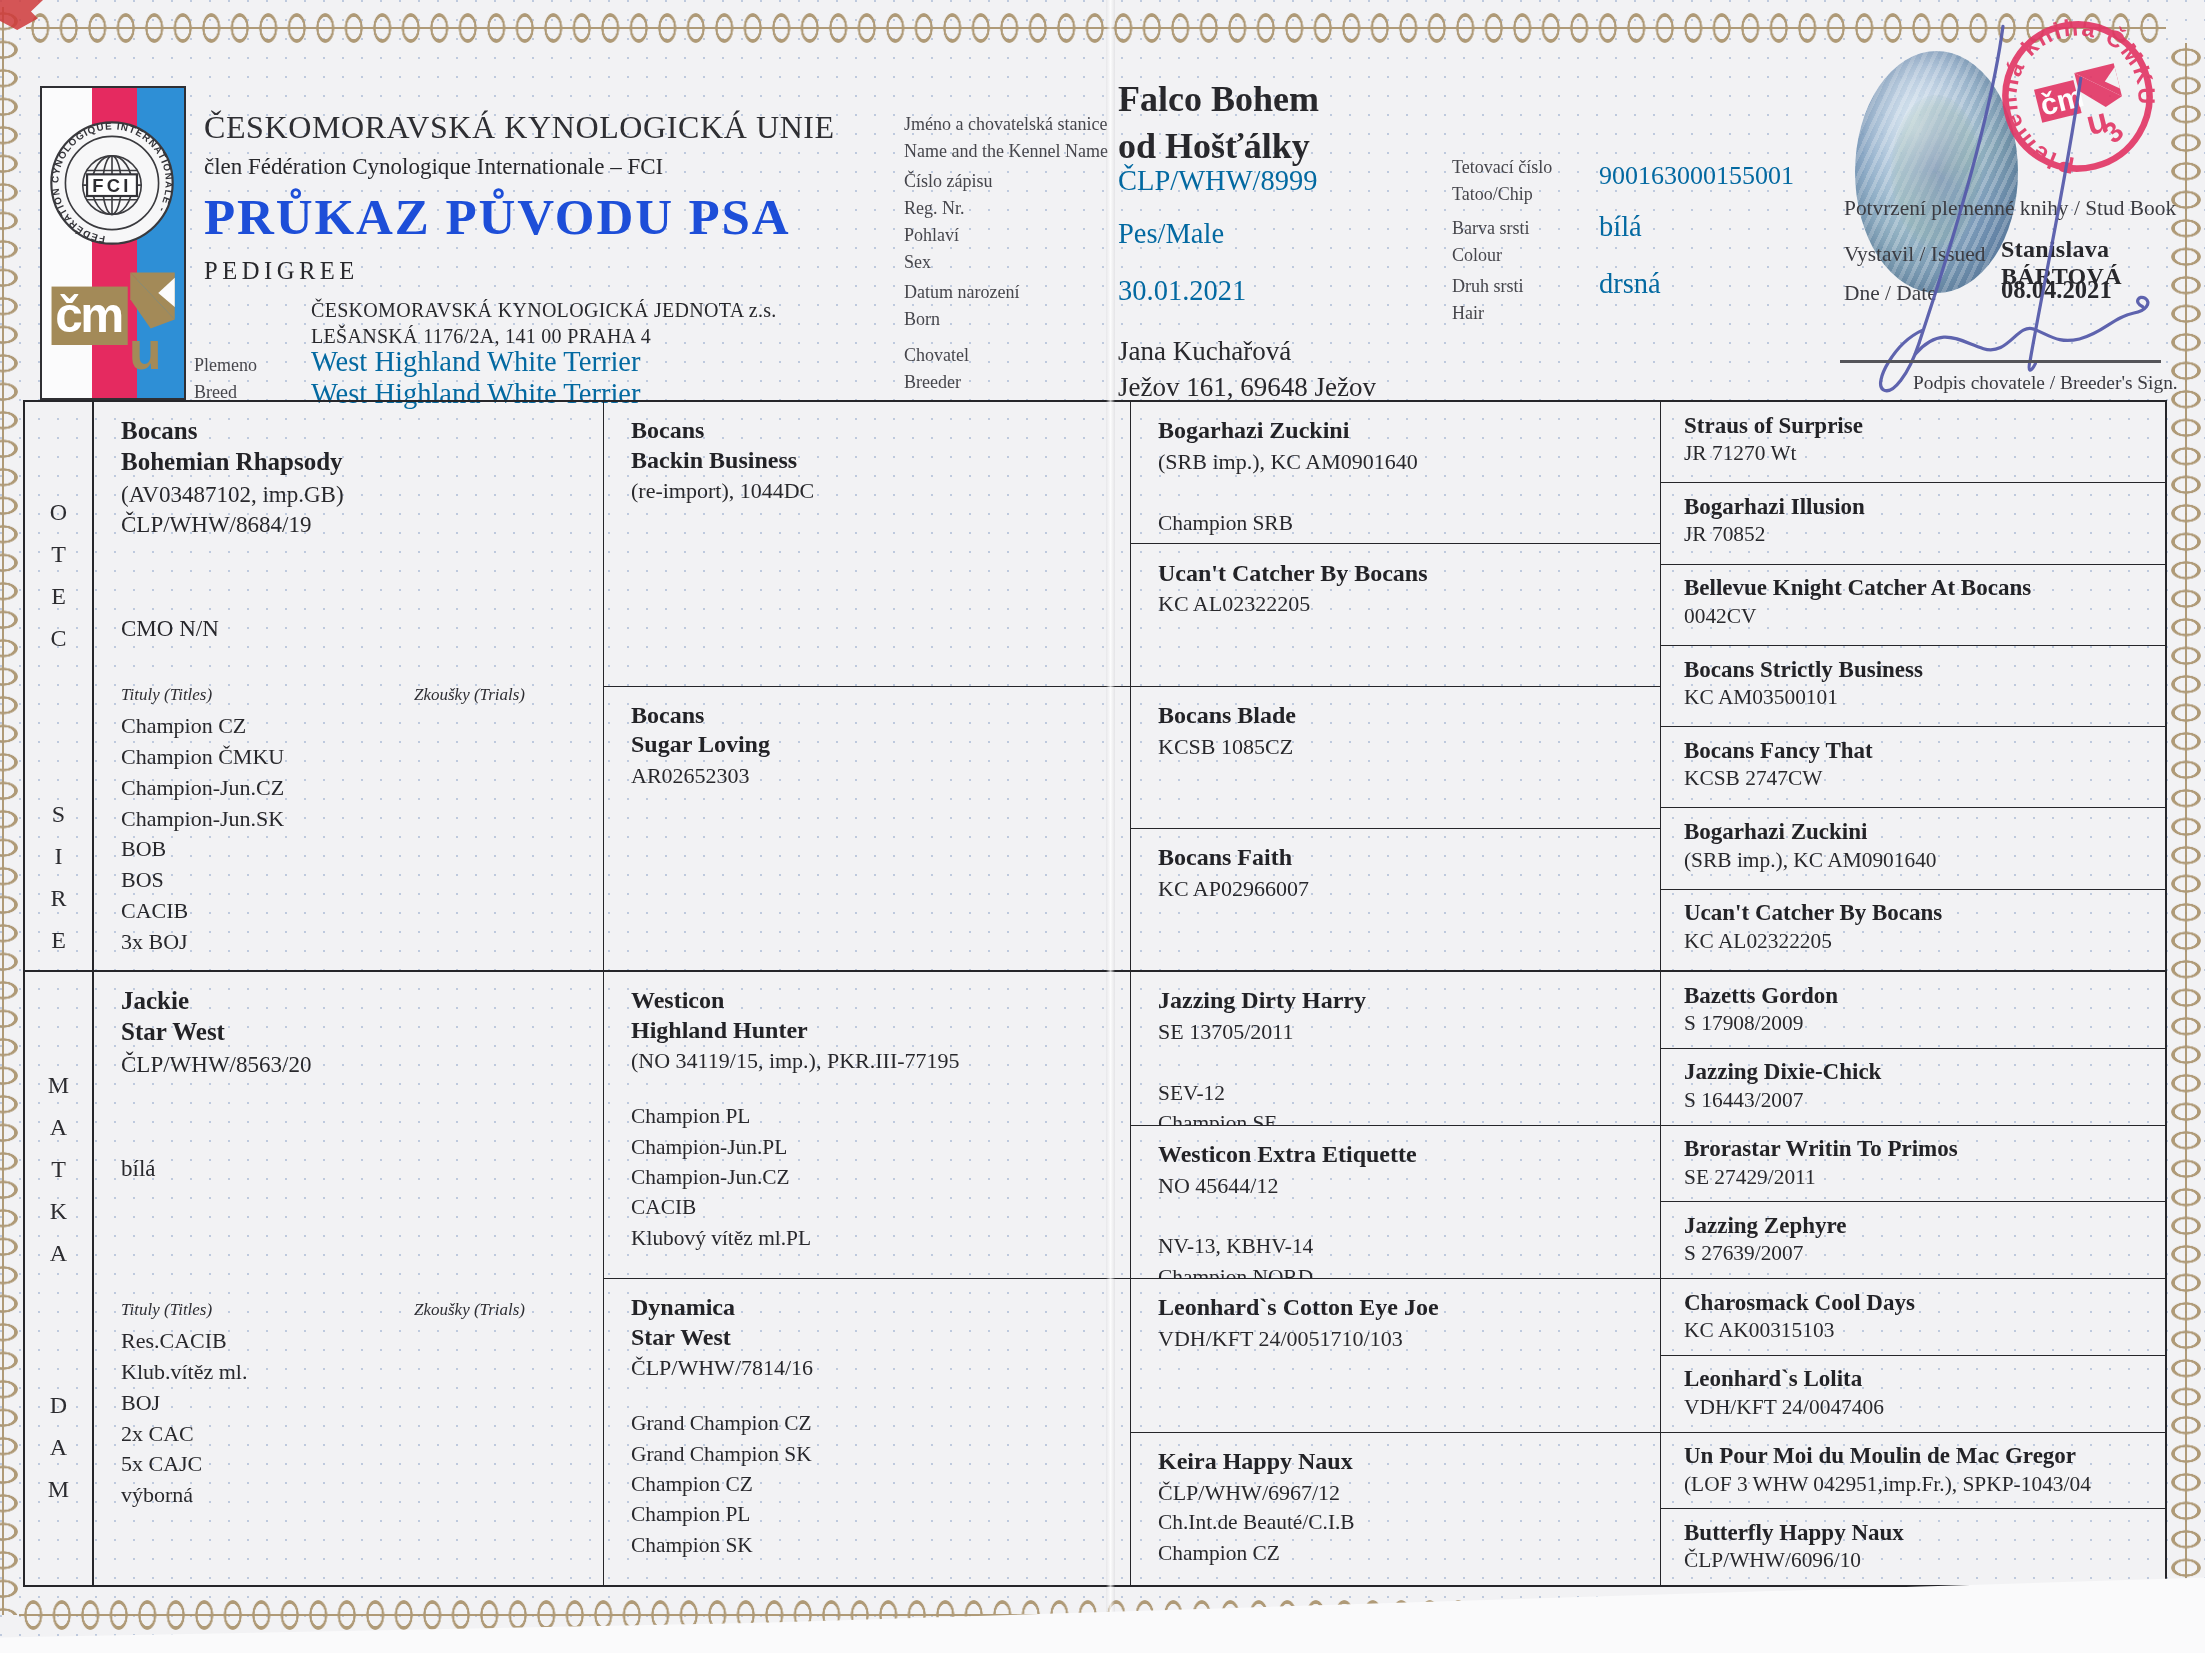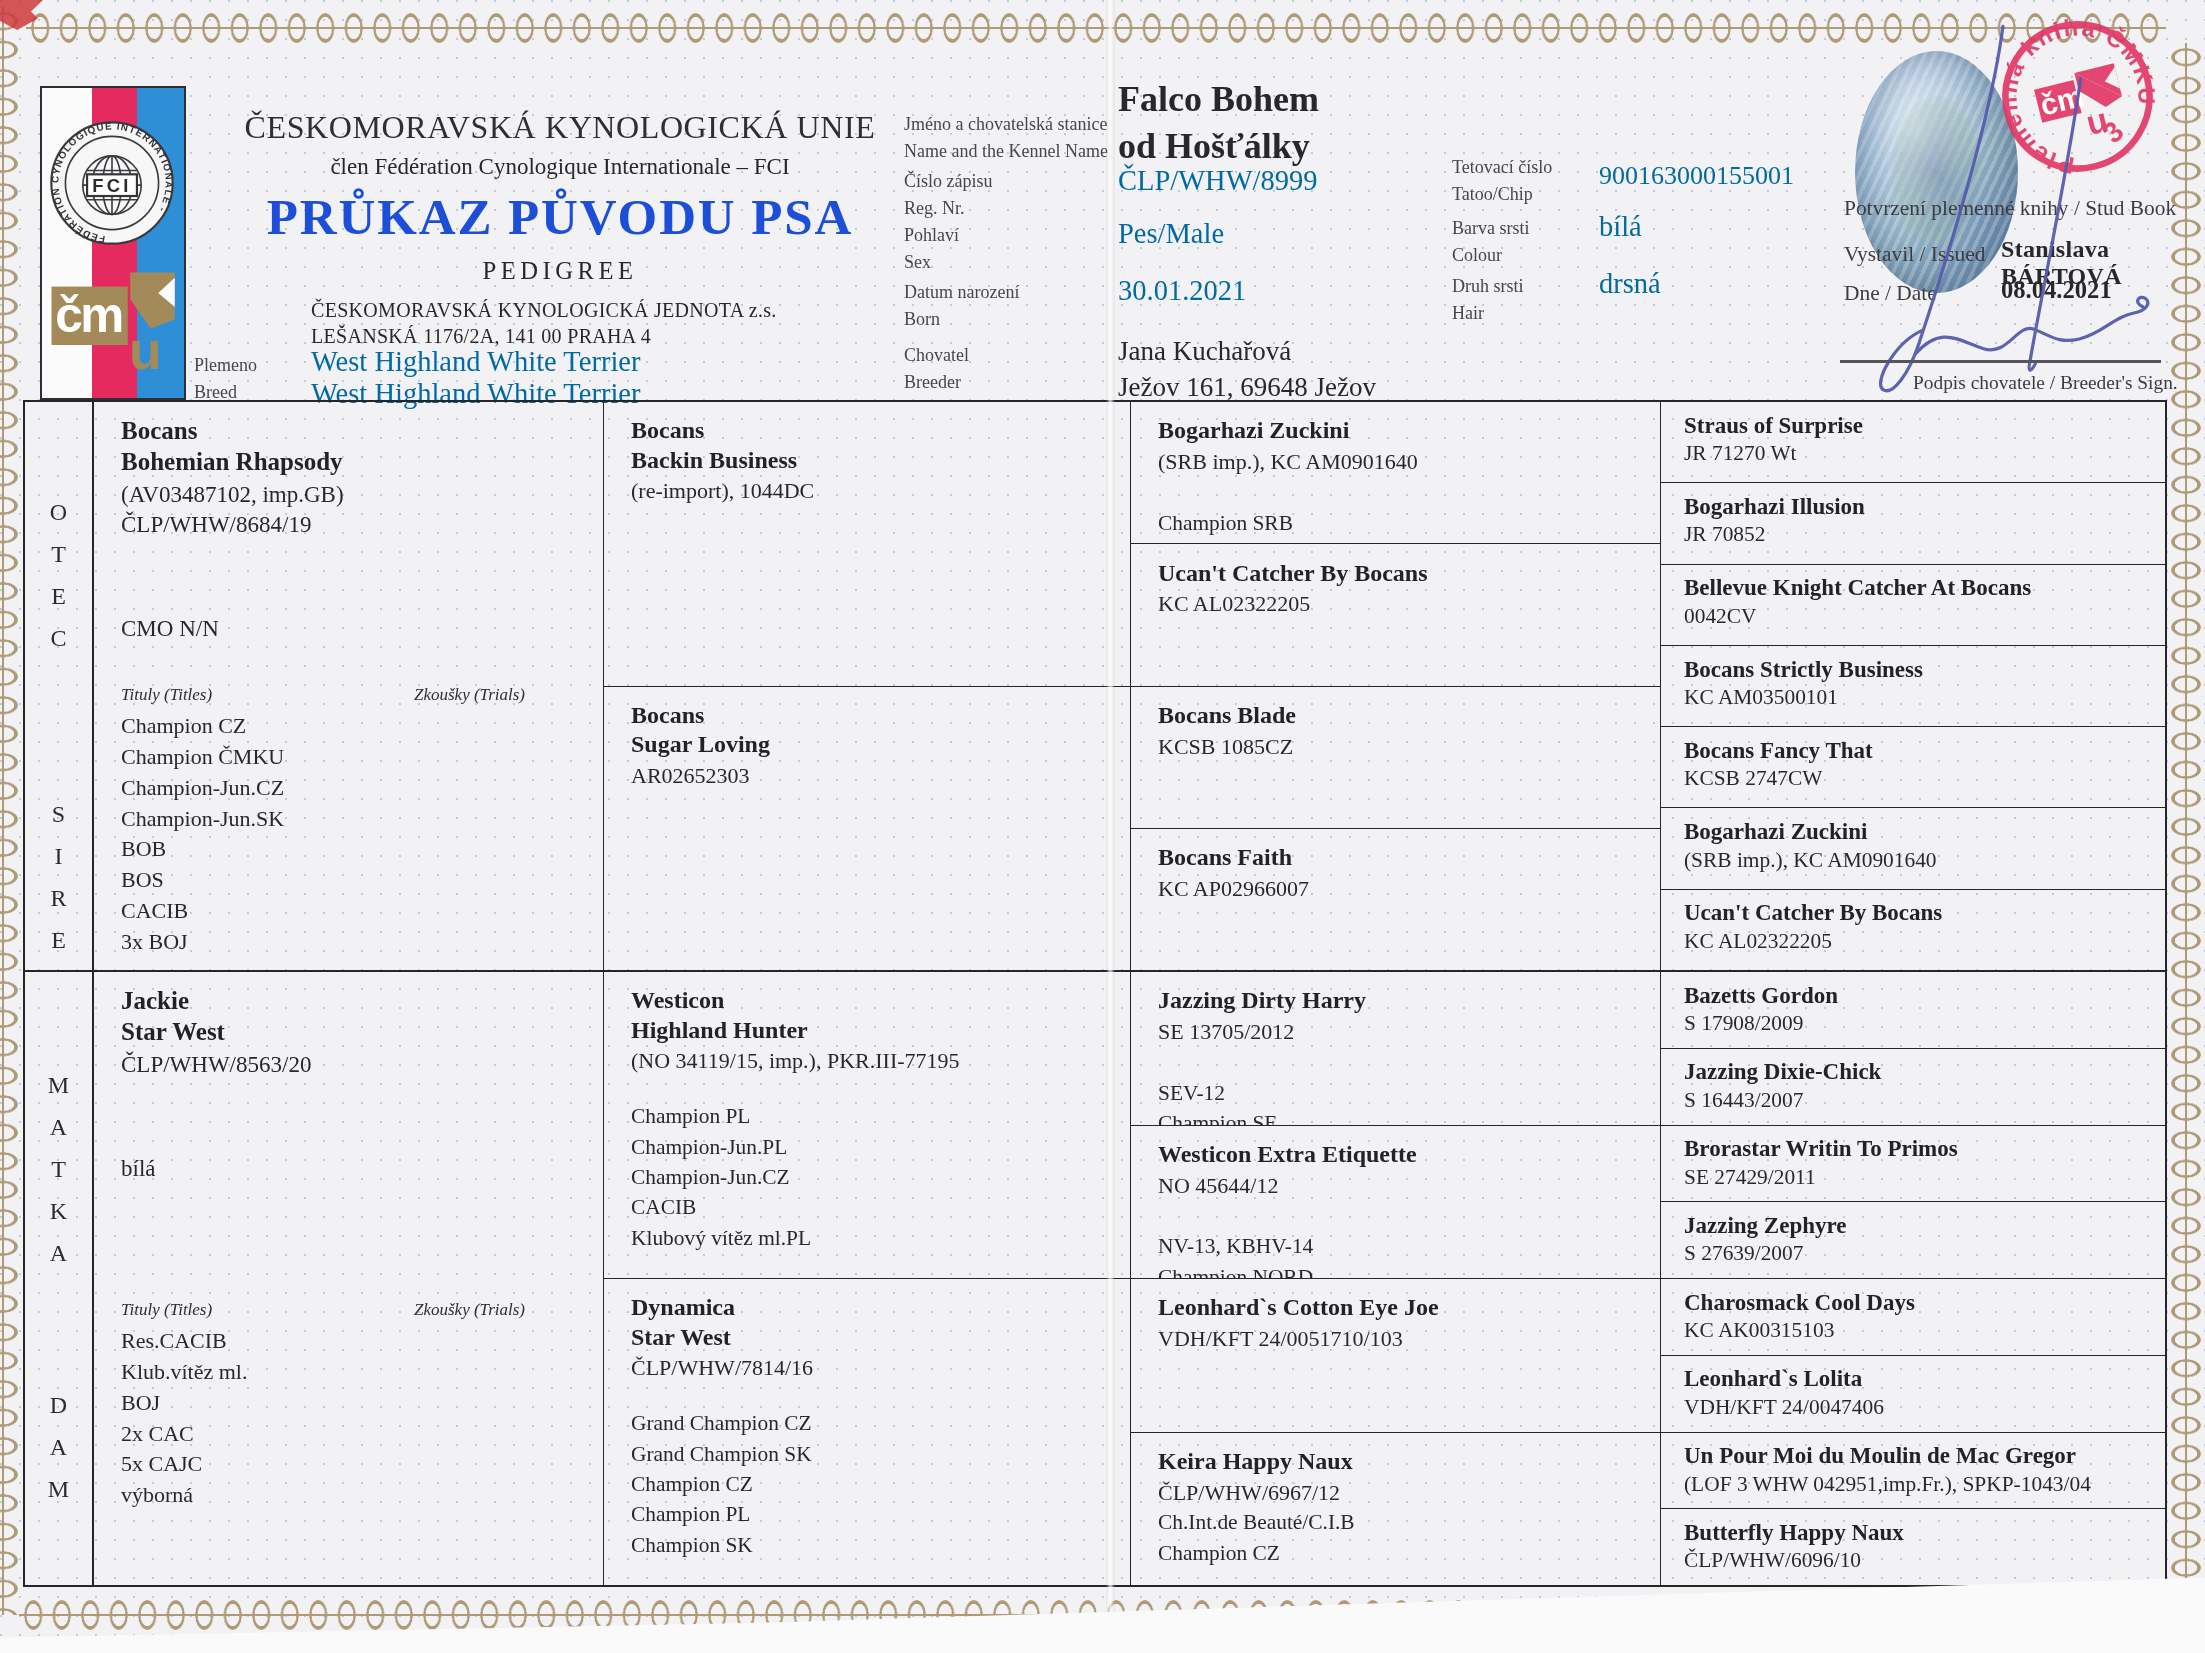--- a/index.html
+++ b/index.html
@@ -40,21 +40,21 @@
   #orn-left   { left: -17px; top: 6.5px; bottom: 39px; }
   #orn-right  { left: 2166px; top: 43px; height: 1555px; }
 
   
   #logo {
     left: 40px; top: 86px; width: 146px; height: 314px;
     border: 2.6px solid #2f2f33;
     background: linear-gradient(90deg, #fbfbfc 0 35%, #e52a60 35% 67%, #2e8fd6 67% 100%);
   }
   #logo svg { position: absolute; }
-  .title-center { left: 220px; width: 680px; text-align: center; }
+  .title-center { left: 204px; width: 680px; text-align: left; }
   #h-union    { top: 109px; font-size: 32px; letter-spacing: 0.6px; color:#2f2f33; }
   #h-member   { top: 154px; font-size: 23px; }
   #h-doctitle { top: 188px; font-size: 51px; font-weight: bold; letter-spacing: 1.9px; color:#1d4ed8; }
   #h-pedigree { top: 257px; font-size: 24.6px; letter-spacing: 4.5px; }
   #h-org      { left: 311px; top: 299px; font-size: 20px; letter-spacing: 0.3px; }
   #h-addr     { left: 311px; top: 325px; font-size: 20px; letter-spacing: 0.3px; }
   .lbl { font-size: 18px; line-height: 1.5; color: #46464c; }
   .val { font-size: 28.5px; color: #0369a1; }
   #breed-label { left: 194px; top: 352px; }
   #breed-1 { left: 311px; top: 346px; }
@@ -391,21 +391,21 @@
         <div class="rg">KCSB 1085CZ</div>
       </div>
       <div class="cell">
         <div class="nm">Bocans Faith</div>
         <div class="rg">KC AP02966007</div>
       </div>
     </div>
     <div class="half bot">
       <div class="cell">
         <div class="nm">Jazzing Dirty Harry</div>
-        <div class="rg">SE 13705/2012</div>
+        <div class="rg">SE 13705/2011</div>
         <div class="sub pl mid">SEV-12
 Champion SE</div>
       </div>
       <div class="cell">
         <div class="nm">Westicon Extra Etiquette</div>
         <div class="rg">NO 45644/12</div>
         <div class="sub pl mid">NV-13, KBHV-14
 Champion NORD</div>
       </div>
       <div class="cell">

